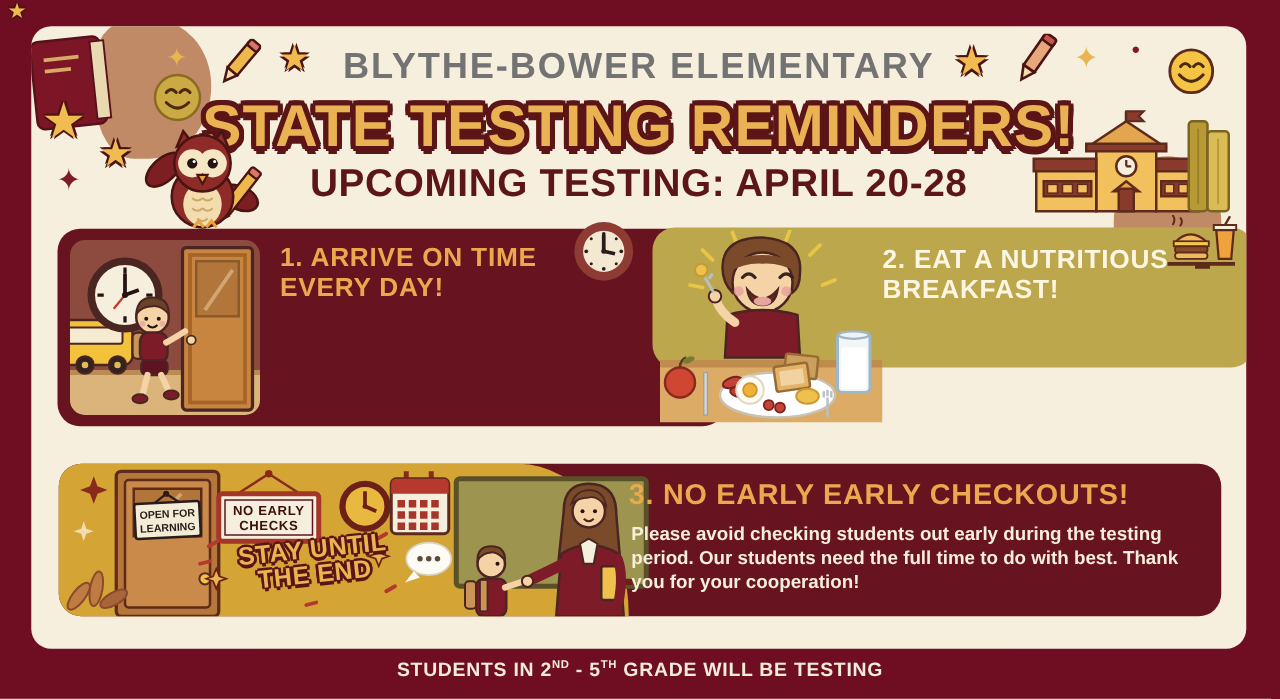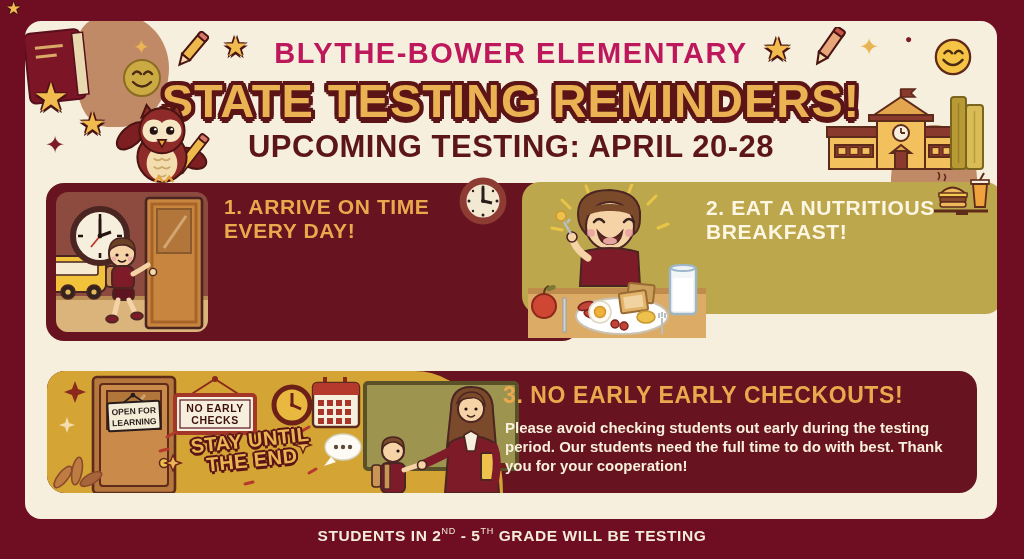--- a/index.html
+++ b/index.html
@@ -14,21 +14,21 @@
   .content{
     position:absolute;left:25px;top:21px;width:972px;height:498px;
     background:#f6efdd;border-radius:16px;overflow:hidden;
   }
   .corner-star{position:absolute;left:6px;top:0px;font-size:17px;color:#f2bb4f;
     text-shadow:1px 1px 0 #4a1412,-1px 1px 0 #4a1412,1px -1px 0 #4a1412,-1px -1px 0 #4a1412;}
   .br-sparkle{position:absolute;left:956px;top:492px;font-size:28px;color:#f6efdd;}
   
   .school-name{
     position:absolute;left:0;right:0;top:16px;text-align:center;
-    font-size:29px;font-weight:800;letter-spacing:1.5px;color:#be185d;
+    font-size:29px;font-weight:800;letter-spacing:1.5px;color:#737373;
   }
   .bubble{
     --oc:#5c1516;
     position:absolute;left:0;right:0;top:52px;text-align:center;
     font-size:47px;font-weight:800;letter-spacing:1px;color:#eab253;z-index:3;
     text-shadow:
       -4px -2px 0 var(--oc),4px -2px 0 var(--oc),-4px 2px 0 var(--oc),4px 2px 0 var(--oc),
       -2px -4px 0 var(--oc),2px -4px 0 var(--oc),-2px 4px 0 var(--oc),2px 4px 0 var(--oc),
       0 -4px 0 var(--oc),0 4px 0 var(--oc),-4px 0 0 var(--oc),4px 0 0 var(--oc),0 6px 0 var(--oc);
   }
@@ -38,21 +38,21 @@
   }
   
   .glyph{line-height:1;}
   .star-g{color:#f2bb4f;text-shadow:1.5px 1.5px 0 #4a1412,-1.5px 1.5px 0 #4a1412,1.5px -1.5px 0 #4a1412,-1.5px -1.5px 0 #4a1412;}
   .sparkle-gold{color:#e9b452;}
   .sparkle-maroon{color:#7d1c28;}
   .dot-maroon{color:#7d1c28;}
   
   .card{position:absolute;border-radius:18px;}
   .card1{left:21px;top:162px;width:534px;height:158px;background:#671320;}
-  .card2{left:497px;top:161px;width:481px;height:132px;background:#bda74d;}
+  .card2{left:497px;top:161px;width:481px;height:112px;background:#bda74d;}
   .card3{left:22px;top:350px;width:930px;height:122px;background:#671320;}
   .card3-gold{position:absolute;left:0;top:0;width:456px;height:122px;background:#d4a435;
     border-radius:18px 88px 0 18px / 18px 122px 0 18px;}
   .card-title{font-weight:800;letter-spacing:.6px;line-height:1.12;}
   .card1 .card-title{position:absolute;left:178px;top:12px;width:245px;font-size:21px;color:#eba94e;}
   .card2 .card-title{position:absolute;left:184px;top:14px;width:258px;font-size:21px;color:#fdf6e3;}
   .card3 .card-title{position:absolute;left:456px;top:12px;width:470px;font-size:23px;color:#eba94e;}
   .card-body{font-weight:700;line-height:1.28;}
   .card1 .card-body{position:absolute;left:178px;top:64px;width:272px;font-size:15px;color:#f7efdc;}
   .card2 .card-body{position:absolute;left:188px;top:66px;width:252px;font-size:15px;color:#5e1520;}
@@ -68,21 +68,21 @@
     transform:rotate(-6deg);font-size:20px;font-weight:800;letter-spacing:.5px;
     line-height:.98;color:#e9b452;z-index:4;
     text-shadow:-2px -1px 0 var(--oc),2px -1px 0 var(--oc),-2px 1px 0 var(--oc),2px 1px 0 var(--oc),
       0 -2px 0 var(--oc),0 2px 0 var(--oc),-2px 0 0 var(--oc),2px 0 0 var(--oc),0 3px 0 var(--oc);
   }
   
   .footer{
     position:absolute;left:0;right:0;top:527px;text-align:center;
     font-size:15.5px;font-weight:800;letter-spacing:.6px;color:#f3ecd9;
   }
-  .footer sup{font-size:9px;position:relative;top:-1px;font-weight:400;}
+  .footer sup{font-size:9px;position:relative;top:-1px;font-weight:700;}
   svg text{font-family:"Liberation Sans",sans-serif;}
 </style>
 </head>
 <body>
 
 <div>
   <span class="corner-star glyph">★</span>
 
   <div class="content">
 

